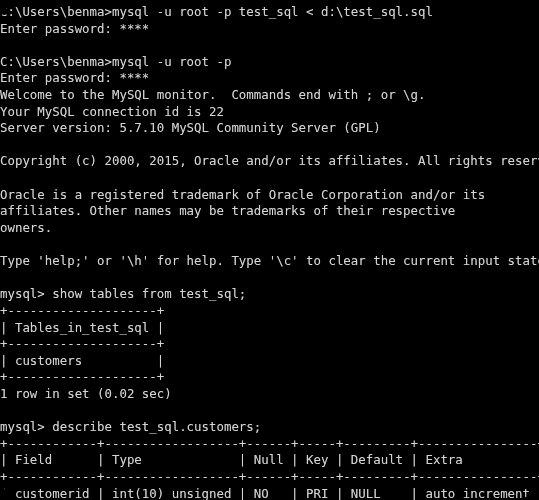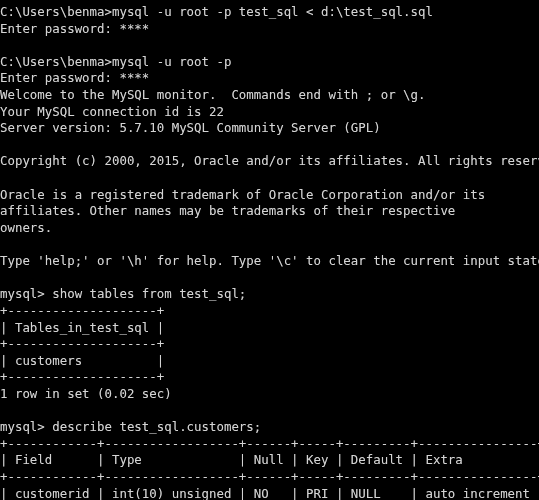--- a/index.html
+++ b/index.html
@@ -14,20 +14,21 @@
     height: 500px;
     background: #000000;
     overflow: hidden;
     font-family: "DejaVu Sans Mono", "Liberation Mono", monospace;
     font-size: 12.6px;
     line-height: 16.62px;
     letter-spacing: 0px;
     color: #d6d6d6;
     -webkit-font-smoothing: none;
     font-smooth: never;
+    border-radius: 25px;
   }
   #screen {
     position: absolute;
     left: 0px;
     top: 4px;
     width: 539px;
   }
   .line {
     display: block;
     height: 16.62px;

